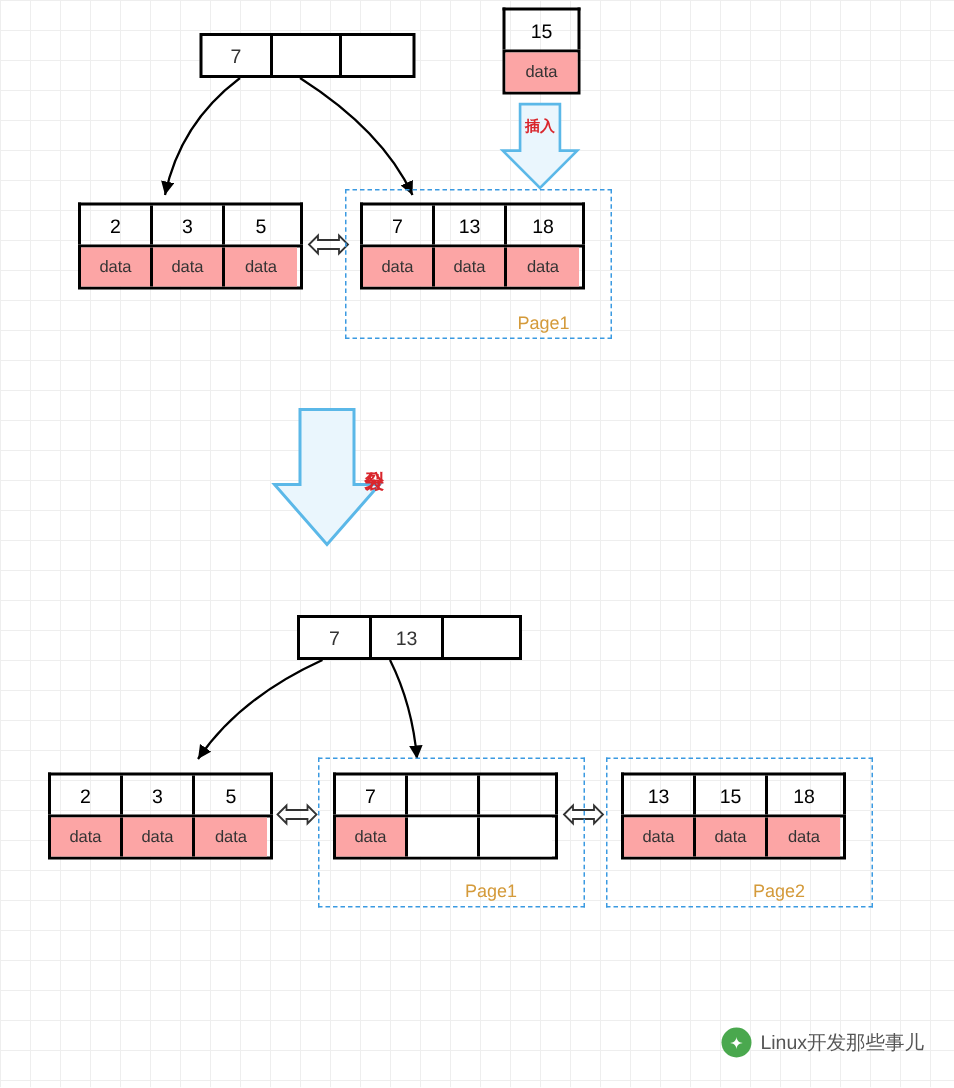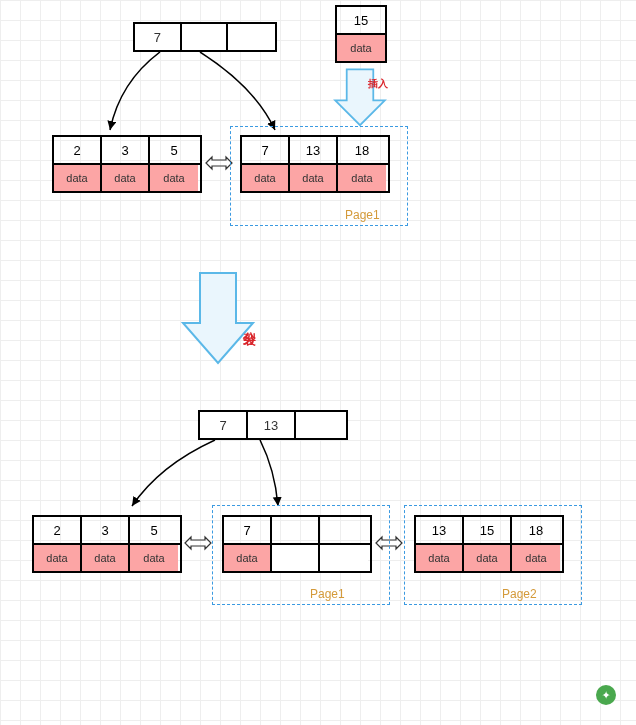--- a/index.html
+++ b/index.html
@@ -13,21 +13,21 @@
 .leaf-row.bot{border-bottom:2px solid #000}
 .lcell{border-right:2px solid #000;display:flex;align-items:center;justify-content:center;font-size:13px}
 .lcell:last-child{border-right:none}
 .bot .lcell{background:#fca5a5;font-size:11px;color:#333}
 .dash{position:absolute;border:1px dashed #3b9ae1}
 .plbl{position:absolute;font-size:12px;color:#d49a3a}
 .arrow{position:absolute}
 .biarr{position:absolute;display:flex;align-items:center;justify-content:center;color:#333}
 .bigarr{position:absolute;width:60px;height:70px}
 .bigarr svg{width:100%;height:100%}
-.bigarr .lbl{position:absolute;top:18px;left:0;right:0;text-align:right;font-size:13px;font-weight:bold;color:#d9262c;writing-mode:vertical-rl;margin:0 auto;height:36px}
+.bigarr .lbl{position:absolute;top:18px;left:0;right:0;text-align:center;font-size:13px;font-weight:bold;color:#d9262c;writing-mode:vertical-rl;margin:0 auto;height:36px}
 .watermark{position:absolute;right:20px;bottom:20px;color:#555;font-size:13px;display:flex;align-items:center;gap:6px}
 .wmicon{width:20px;height:20px;border-radius:50%;background:#4aa84e;display:flex;align-items:center;justify-content:center;color:#fff;font-size:11px}
 </style>
 </head>
 <body>
 
 <div class="grid"></div>
 
 <div class="leaf" style="left:335px;top:5px;width:52px">
   <div class="leaf-row">
@@ -171,13 +171,14 @@
 </div>
 
 <div class="dash" style="left:212px;top:505px;width:178px;height:100px"></div>
 <div class="plbl" style="left:310px;top:587px">Page1</div>
 
 <div class="dash" style="left:404px;top:505px;width:178px;height:100px"></div>
 <div class="plbl" style="left:502px;top:587px">Page2</div>
 
 <div class="watermark">
   <span class="wmicon">✦</span>
+  <span>Linux开发那些事儿</span>
 </div>
 
 </body></html>

